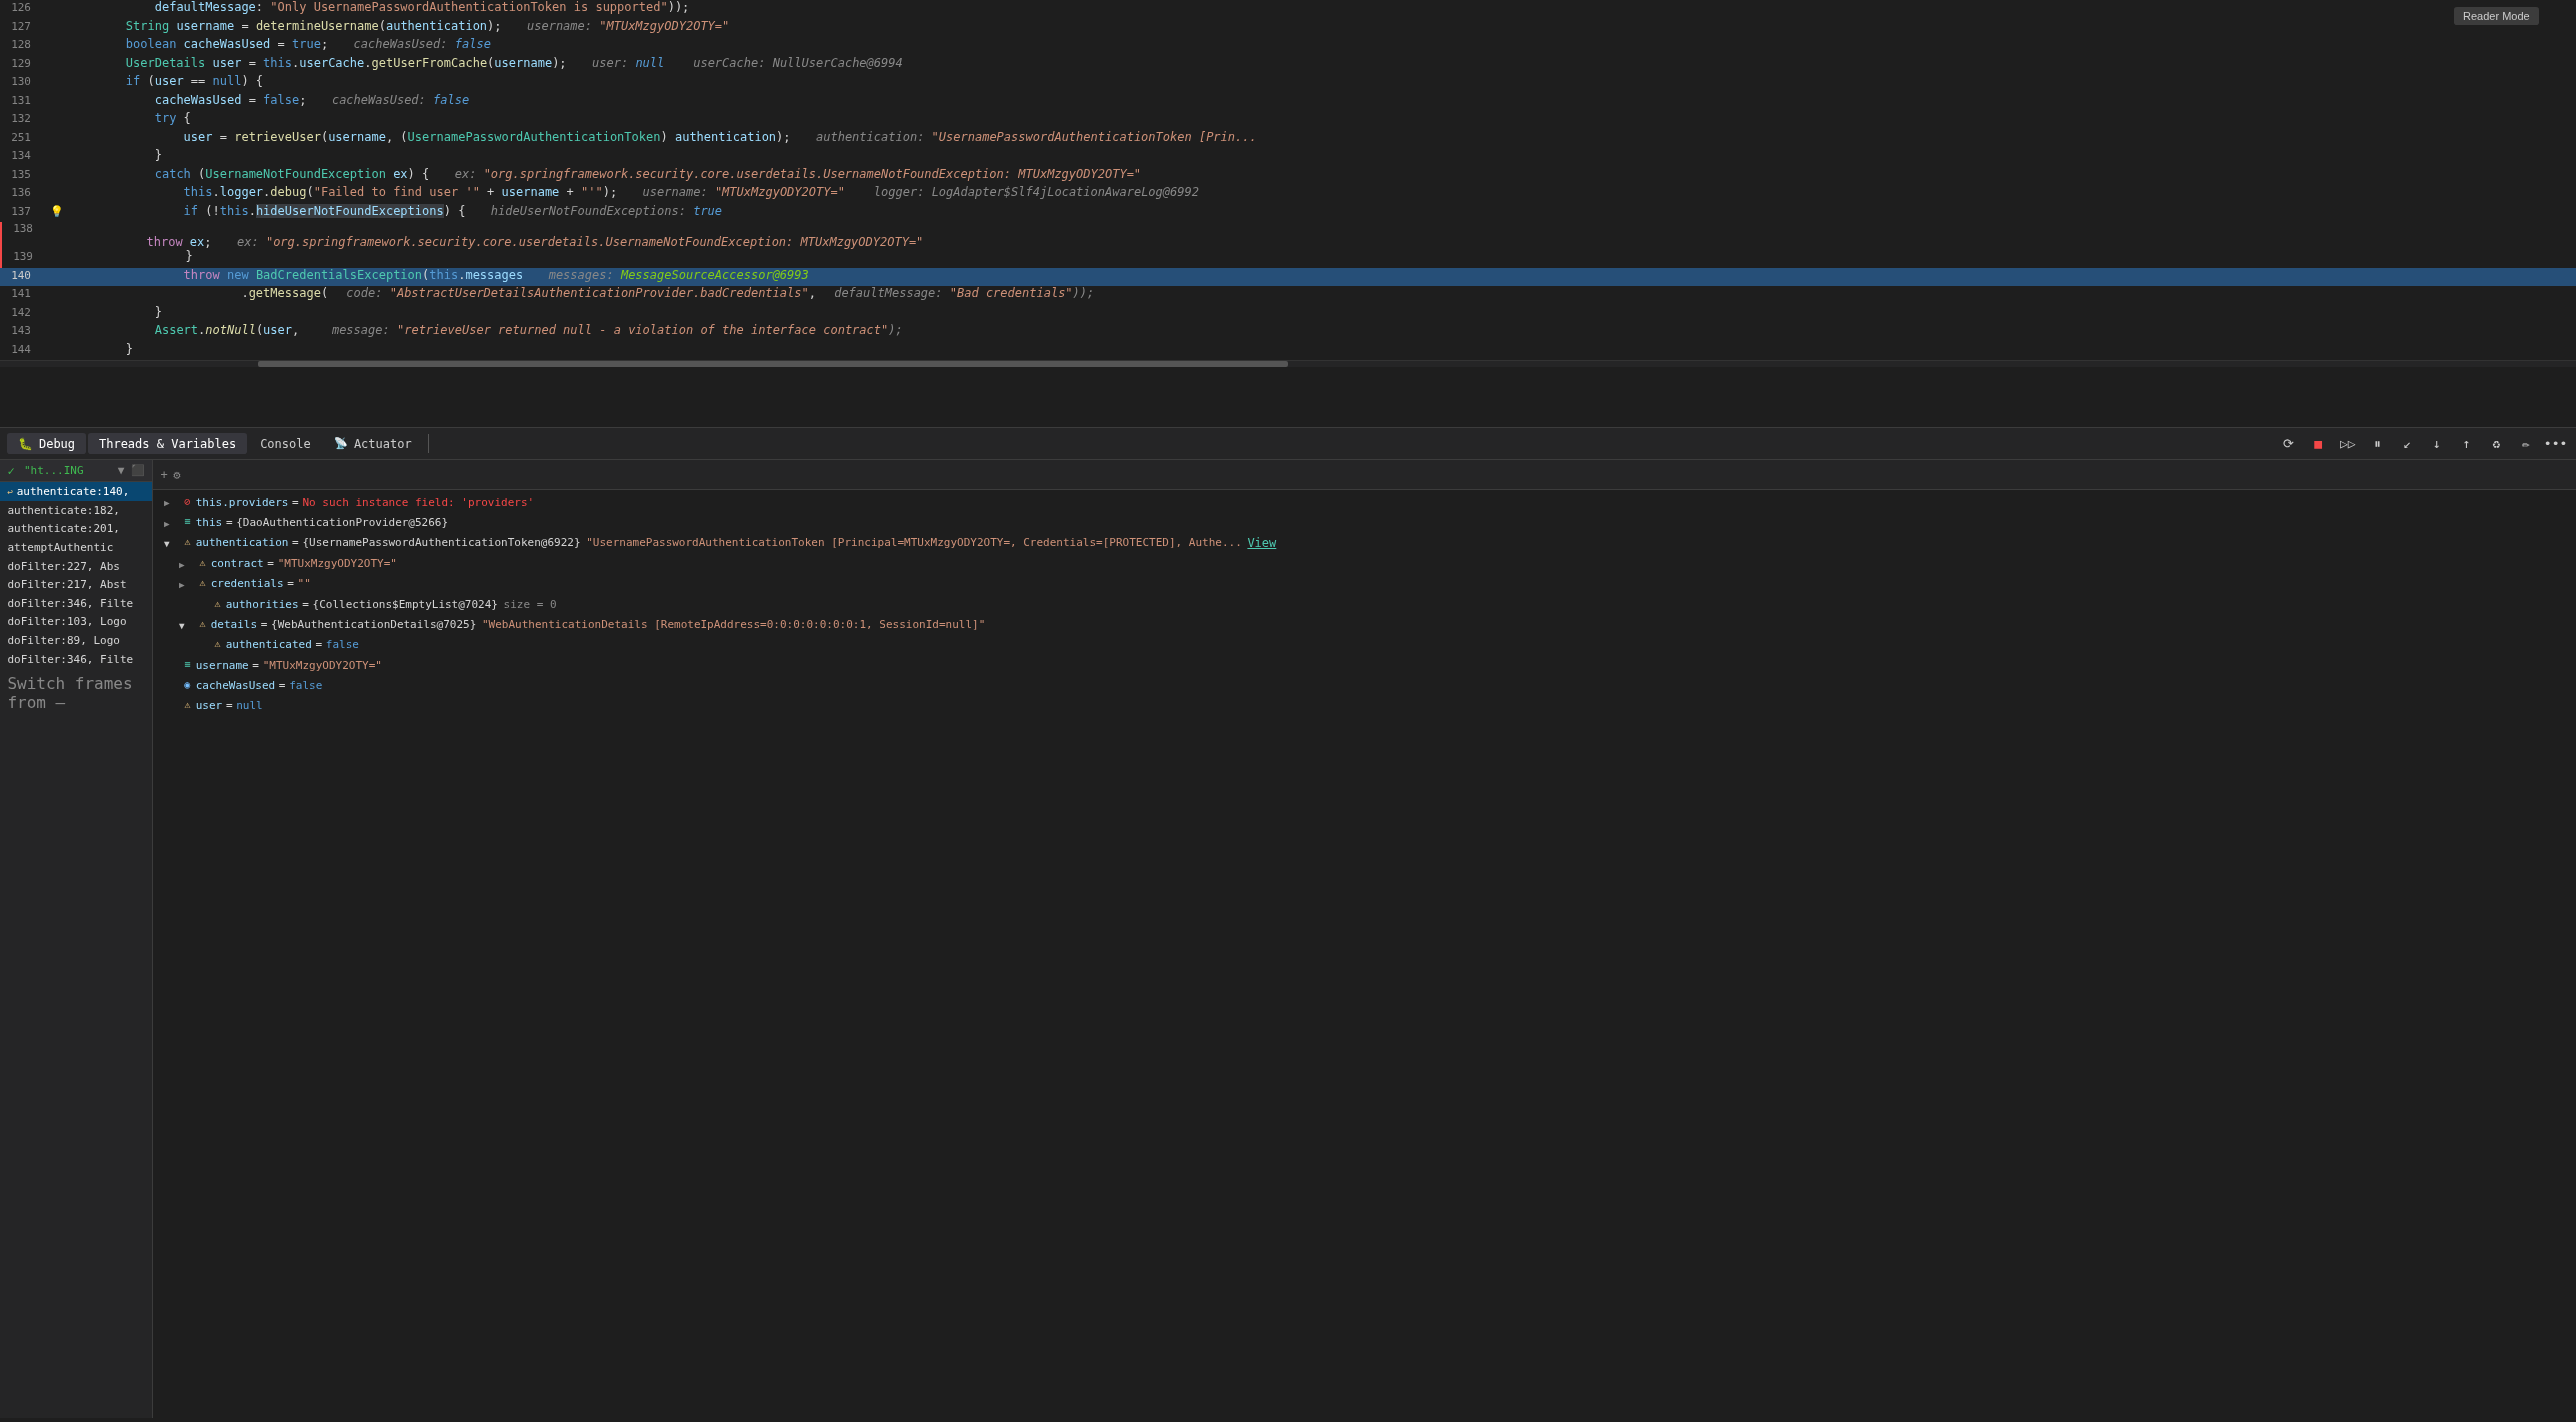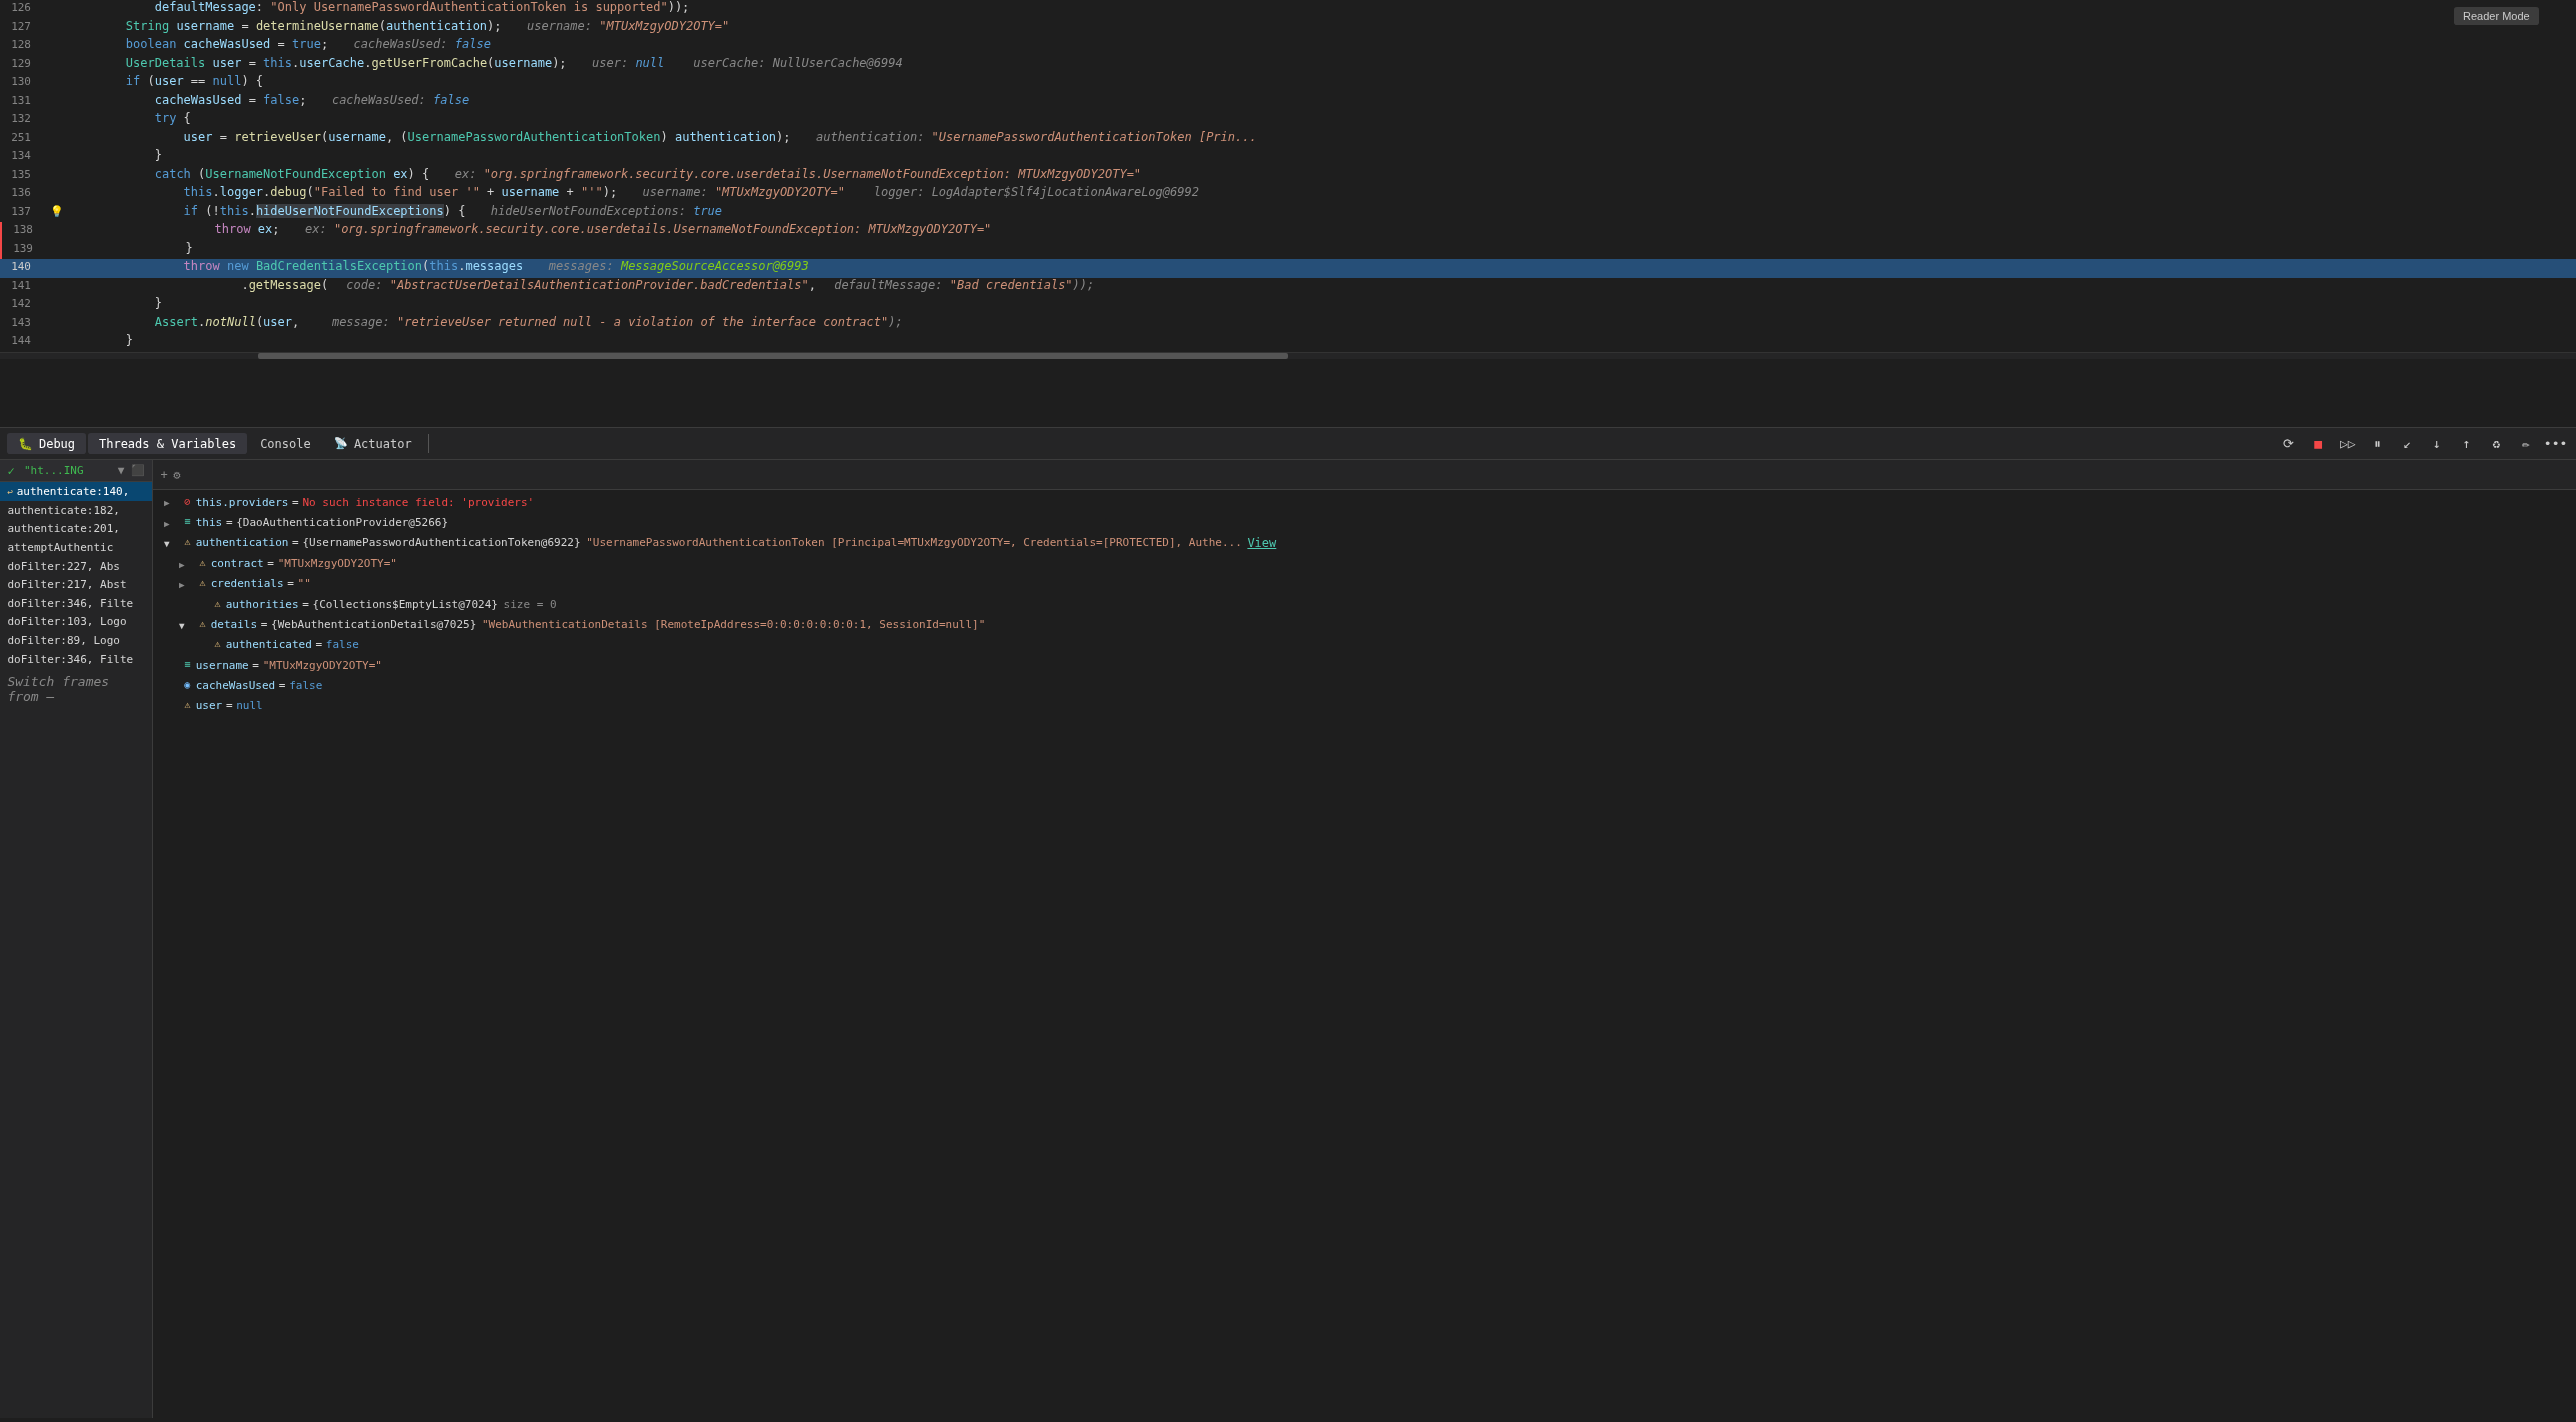--- a/index.html
+++ b/index.html
@@ -206,24 +206,23 @@
 
     .frame-text {
       font-size: 11px;
       overflow: hidden;
       text-overflow: ellipsis;
       white-space: nowrap;
     }
 
     .switch-frames {
       padding: 5.6px 7.4px;
-      font-size: 13px;
+      font-size: 16px;
       color: #888;
       cursor: pointer;
-      font-style: italic;
     }
 
     
     .variables-panel {
       flex: 1;
       background: #1e1e1e;
       overflow-y: auto;
       position: relative;
     }
 
@@ -395,21 +394,21 @@
     </div>
 
     <div class="code-line" style="position:relative;">
       <span class="line-num">137</span>
       <div class="line-gutter">
           <span class="bulb-icon">💡</span>
         </div>
       <span class="line-content">                <span class="kw">if</span> (!<span class="kw">this</span>.<span style="background:#3a3d41;color:#9cdcfe;">hideUserNotFoundExceptions</span>) {<span class="debug-val-gray">  hideUserNotFoundExceptions: <span style="color:#569cd6;font-style:italic;">true</span></span></span>
     </div>
 
-    <div class="code-line" style="border-left: 2.8px solid #f44747;">
+    <div class="code-line" style="border-left: 2.8px solid #f44747; flex-direction: column;">
       <span class="line-num">138</span>
       <div class="line-gutter"></div>
       <span class="line-content">                    <span class="kw2">throw</span> <span class="var">ex</span>;<span class="debug-val-gray">  ex: <span class="debug-val-str">"org.springframework.security.core.userdetails.UsernameNotFoundException: MTUxMzgyODY2OTY="</span></span></span>
     </div>
 
     <div class="code-line" style="border-left: 2.8px solid #f44747;">
       <span class="line-num">139</span>
       <div class="line-gutter"></div>
       <span class="line-content">                }</span>
     </div>

